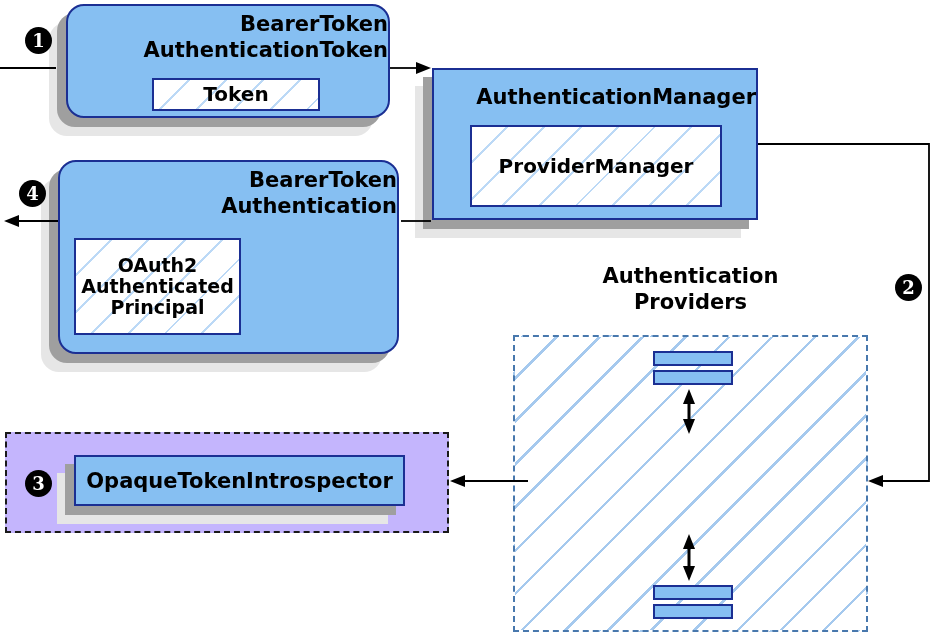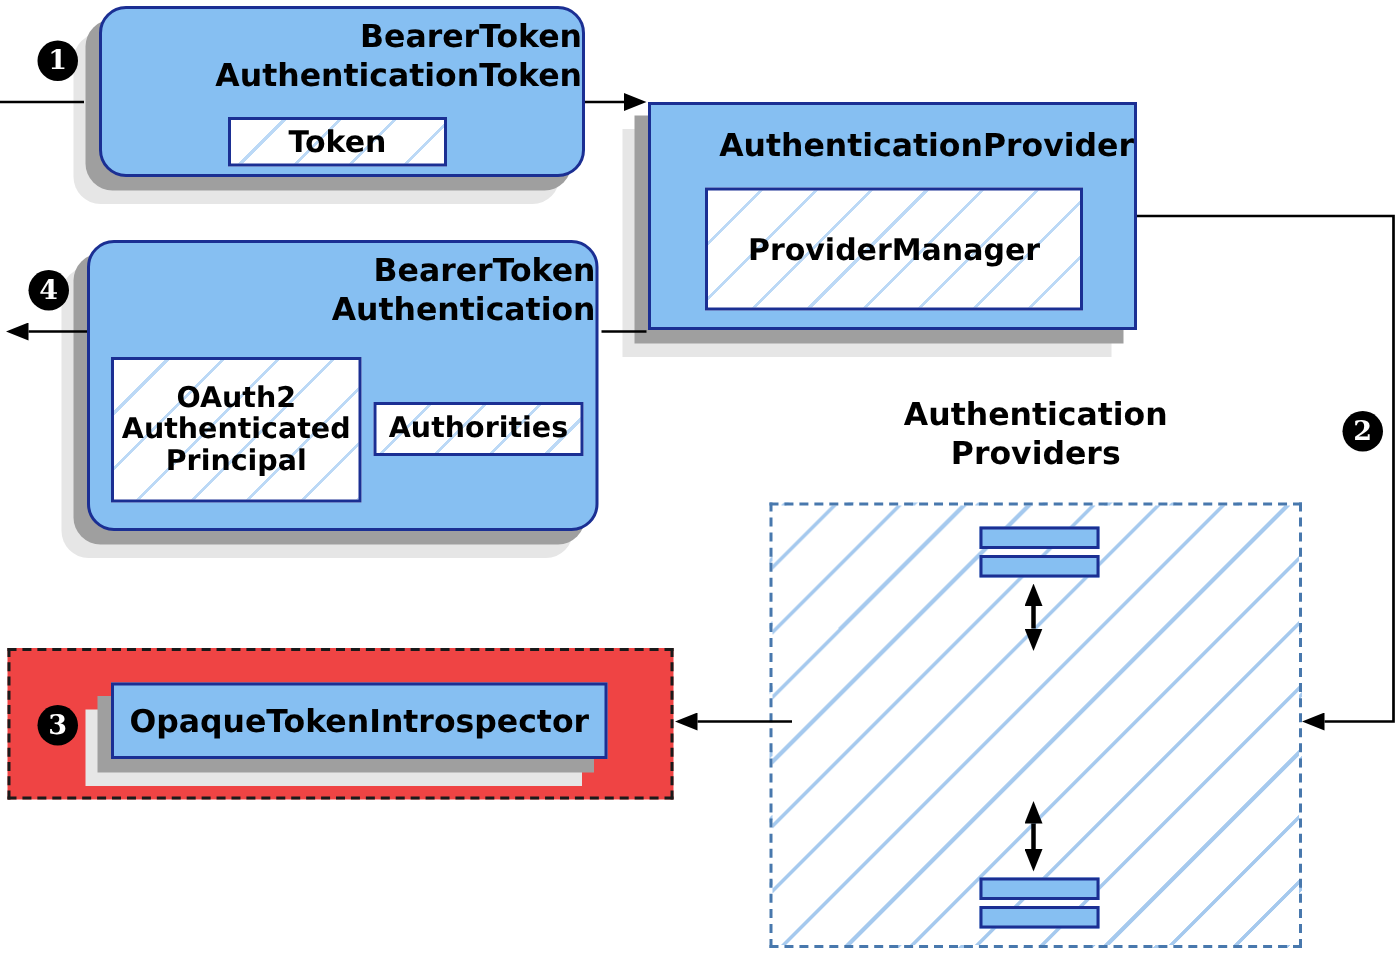--- a/index.html
+++ b/index.html
@@ -24,21 +24,21 @@
     position:absolute;box-sizing:border-box;border:2px solid #1B2F93;
     background-color:#ffffff;
     background-image:repeating-linear-gradient(135deg,transparent 0 24px,#BCD9F6 24px 26px);
     display:flex;align-items:center;justify-content:center;
     font-weight:bold;font-size:20px;line-height:1.12;text-align:center;white-space:pre-line;
   }
   .inner.small{font-size:19px;}
   .flexcenter{display:flex;align-items:center;justify-content:center;}
   
   .dashed-black{
-    position:absolute;box-sizing:border-box;border:2px dashed #1a1a1a;background:#ef4444;
+    position:absolute;box-sizing:border-box;border:2px dashed #1a1a1a;background:#c4b5fd;
   }
   .dashed-blue{
     position:absolute;box-sizing:border-box;border:2px dashed #4878AD;
     background-color:#ffffff;
     background-image:repeating-linear-gradient(135deg,transparent 0 28px,#A5C9EE 28px 30.5px);
   }
   .group-label{
     position:absolute;font-weight:bold;font-size:21px;line-height:1.22;
     text-align:center;white-space:pre-line;
   }
@@ -74,35 +74,34 @@
   <div class="step" style="left:25px;top:470px;">
       <span>3</span>
     </div>
   <div class="step" style="left:19px;top:180px;">
       <span>4</span>
     </div>
 
   <div class="node rounded" style="left:66px;top:4px;width:324px;height:114px;">
     <div class="node-title">BearerToken
 AuthenticationToken</div>
-    <div class="inner" style="left:84px;top:72px;width:146px;height:33px;">Token</div>
+    <div class="inner" style="left:84px;top:72px;width:168px;height:33px;">Token</div>
   </div>
 
   <div class="node" style="left:432px;top:68px;width:326px;height:152px;">
-    <div class="node-title mt14">AuthenticationProvider</div>
+    <div class="node-title mt14">AuthenticationManager</div>
     <div class="inner" style="left:36px;top:55px;width:252px;height:82px;">ProviderManager</div>
   </div>
 
   <div class="node rounded" style="left:58px;top:160px;width:341px;height:194px;">
     <div class="node-title">BearerToken
 Authentication</div>
     <div class="inner small" style="left:14px;top:76px;width:167px;height:97px;">OAuth2
 Authenticated
 Principal</div>
-    <div class="inner small" style="left:189px;top:106px;width:140px;height:36px;">Authorities</div>
   </div>
 
   <div class="dashed-black" style="left:5px;top:432px;width:444px;height:101px;">
     <div class="node flexcenter" style="left:67px;top:21px;width:331px;height:51px;">
       <div class="oti-text">OpaqueTokenIntrospector</div>
     </div>
   </div>
 
   <div class="group-label" style="left:513px;top:264px;width:355px;">Authentication
 Providers</div>

